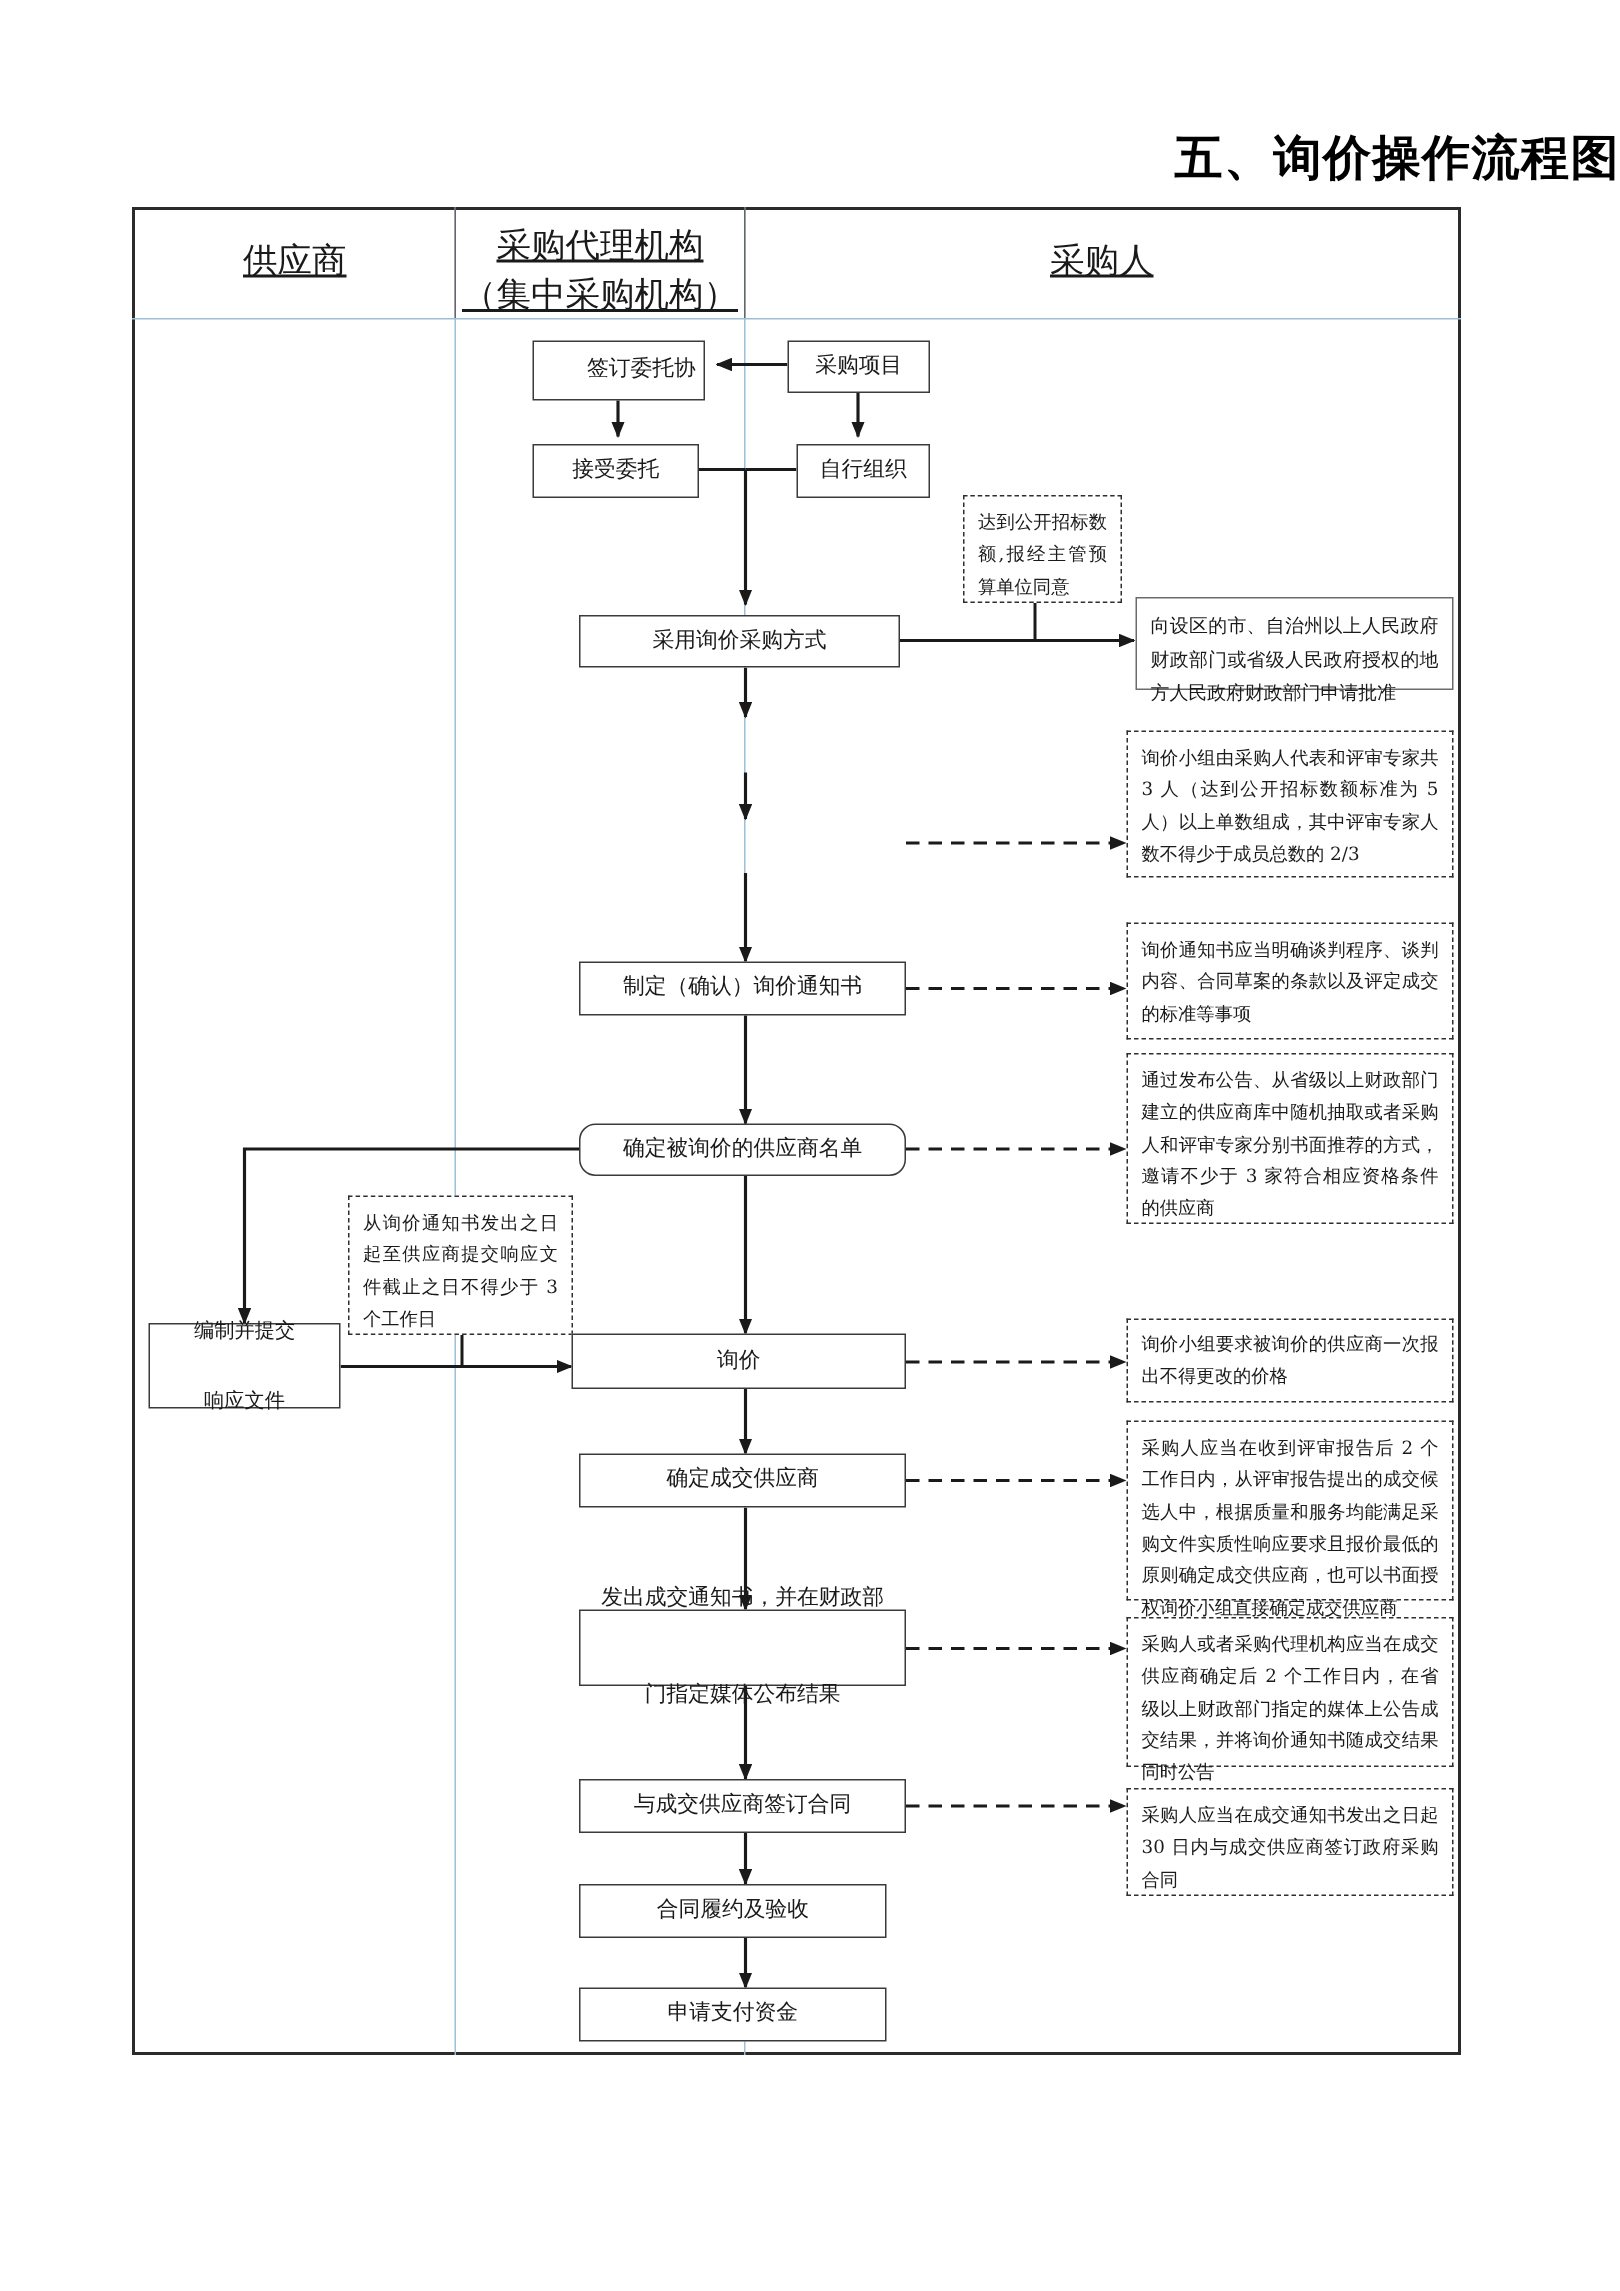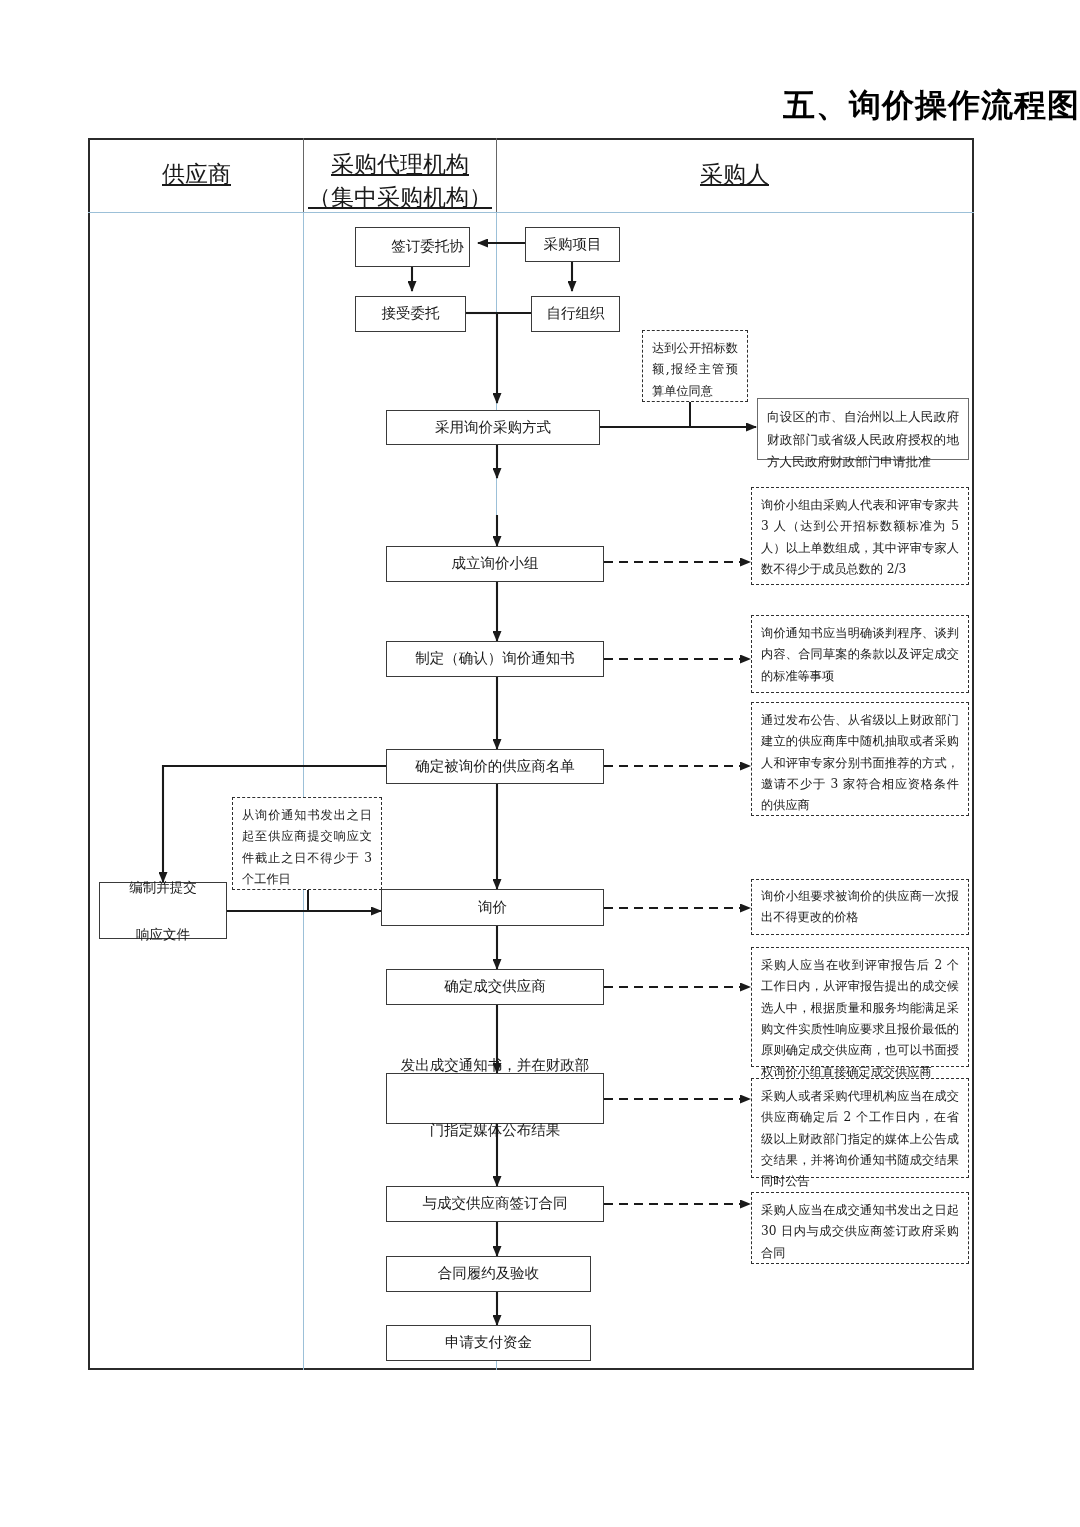--- a/index.html
+++ b/index.html
@@ -209,23 +209,22 @@
   <div class="box" style="left:355px; top:227px; width:115px; height:40px;padding-left:34px;">签订委托协</div>
   <div class="box" style="left:525px; top:227px; width:95px; height:35px;">采购项目</div>
   <div class="box" style="left:355px; top:296px; width:111px; height:36px;">接受委托</div>
   <div class="box" style="left:531px; top:296px; width:89px; height:36px;">自行组织</div>
 
   <div class="note" style="left:642px; top:330px; width:106px; height:72px;">达到公开招标数额,报经主管预算单位同意</div>
 
   <div class="rbox" style="left:757px; top:398px; width:212px; height:62px;">向设区的市、自治州以上人民政府财政部门或省级人民政府授权的地方人民政府财政部门申请批准</div>
 
   <div class="box" style="left:386px; top:410px; width:214px; height:35px;">采用询价采购方式</div>
-  <div class="box" style="left:386px; top:546px; width:218px; height:36px;">成立询价小组</div>
   <div class="box" style="left:386px; top:641px; width:218px; height:36px;">制定（确认）询价通知书</div>
-  <div class="box" style="left:386px; top:749px; width:218px; height:35px;">确定被询价的供应商名单</div>
+  <div class="box" style="left:386px; top:749px; width:218px; height:35px;border-radius:11px;">确定被询价的供应商名单</div>
 
   <div class="box small" style="left:99px; top:882px; width:128px; height:57px; flex-direction:column;">
     <div>编制并提交</div>
     <div>响应文件</div>
   </div>
 
   <div class="note" style="left:232px; top:797px; width:150px; height:93px;">从询价通知书发出之日起至供应商提交响应文件截止之日不得少于 3 个工作日</div>
 
   <div class="box" style="left:381px; top:889px; width:223px; height:37px;">询价</div>
   <div class="box" style="left:386px; top:969px; width:218px; height:36px;">确定成交供应商</div>

